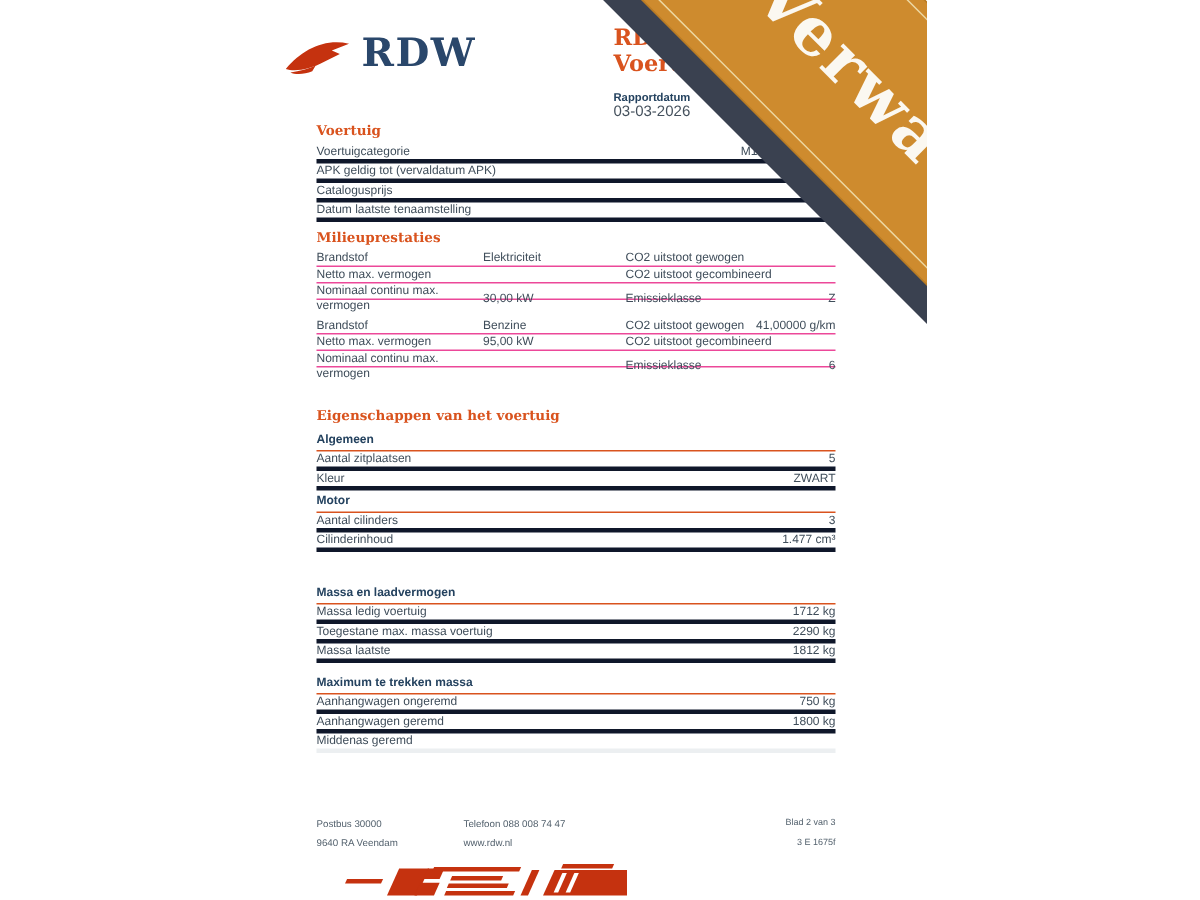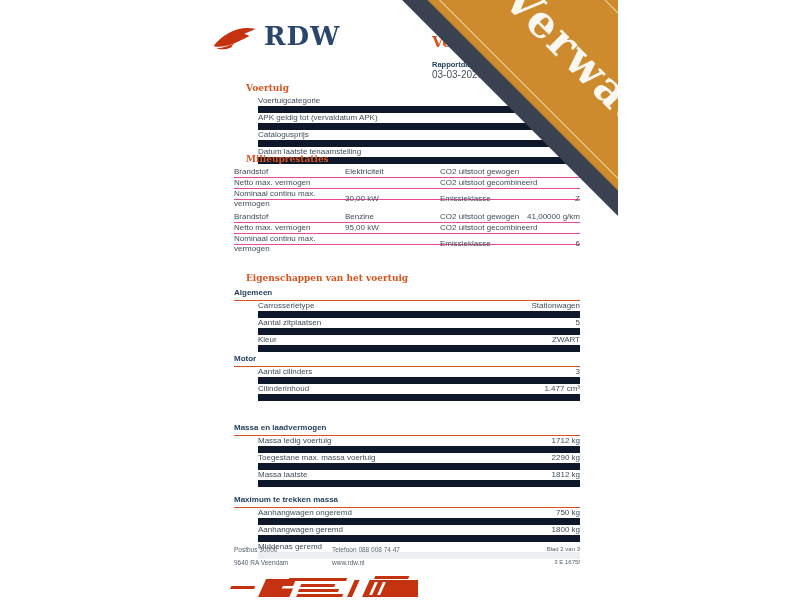--- a/index.html
+++ b/index.html
@@ -1,35 +1,35 @@
 <!DOCTYPE html>
 <html><head>
 <meta charset="utf-8">
 <style>
   html,body{margin:0;padding:0;background:#fff;}
   .stage{position:relative;width:800px;height:600px;background:#ffffff;overflow:hidden;
          font-family:"Liberation Sans",sans-serif;-webkit-font-smoothing:antialiased;}
-  .page{position:absolute;left:212px;top:0;width:400px;height:509px;background:#fff;}
+  .page{position:absolute;left:189px;top:0;width:400px;height:509px;background:#fff;}
 
   
   .logo{position:absolute;left:0;top:20px;display:flex;align-items:center;gap:6px;}
   .logo svg{display:block;}
   .wordmark{font-family:"DejaVu Serif",serif;font-weight:bold;font-size:26px;color:#2a476b;letter-spacing:1px;}
   .hdr-right{position:absolute;left:220px;top:17px;width:160px;}
   .doc-title{font-family:"DejaVu Serif",serif;font-weight:600;font-size:15px;color:#d9531e;margin:0 0 9px 0;line-height:17px;}
   .rpt-label{font-size:7.5px;font-weight:bold;color:#24425f;line-height:10px;}
   .rpt-date{font-size:10px;color:#44505c;line-height:10px;}
 
   
   .sec{position:absolute;left:22px;right:32px;}
-  .sec-title{font-family:"DejaVu Serif",serif;font-weight:bold;font-size:9px;color:#d9531e;line-height:10px;margin:0 0 3px 12px;}
+  .sec-title{font-family:"DejaVu Serif",serif;font-weight:bold;font-size:9px;color:#d9531e;line-height:10px;margin:0 0 3px 0;}
   .sub-title{font-size:8px;font-weight:bold;color:#24425f;line-height:9px;padding:2px 0 3px 0;
              border-bottom:1.5px solid #d9531e;margin:0;}
   .row{display:flex;justify-content:space-between;align-items:flex-start;height:10px;
-       border-bottom:7px solid #0f172a;font-size:8px;color:#3f4d5a;line-height:10px;margin-left:24px;}
+       border-bottom:3px solid #0f172a;font-size:8px;color:#3f4d5a;line-height:10px;}
   .row .lbl{white-space:nowrap;}
   .row .val{white-space:nowrap;text-align:right;}
   .row4{display:grid;grid-template-columns:111px 95px 1fr auto;align-items:center;height:10px;
         border-bottom:1px solid #ec4899;font-size:8px;color:#3f4d5a;line-height:10px;}
   .row4 .v2{text-align:right;}
   .blk2{margin-top:12px;}
   .mt-motor{}
   .mt-massa{margin-top:20px;}
   .mt-max{margin-top:6px;}
 
@@ -136,24 +136,20 @@
           <span>Emissieklasse</span>
           <span class="v2">6</span>
         </div>
       </div>
     </div>
 
     <div class="sec" style="top:273px;">
       <h2 class="sec-title">Eigenschappen van het voertuig</h2>
 
       <h3 class="sub-title">Algemeen</h3>
-      <div class="row">
-        <span class="lbl">Carrosserietype</span>
-        <span class="val">Stationwagen</span>
-      </div>
       <div class="row">
         <span class="lbl">Aantal zitplaatsen</span>
         <span class="val">5</span>
       </div>
       <div class="row">
         <span class="lbl">Kleur</span>
         <span class="val">ZWART</span>
       </div>
 
       <h3 class="sub-title mt-motor">Motor</h3>

